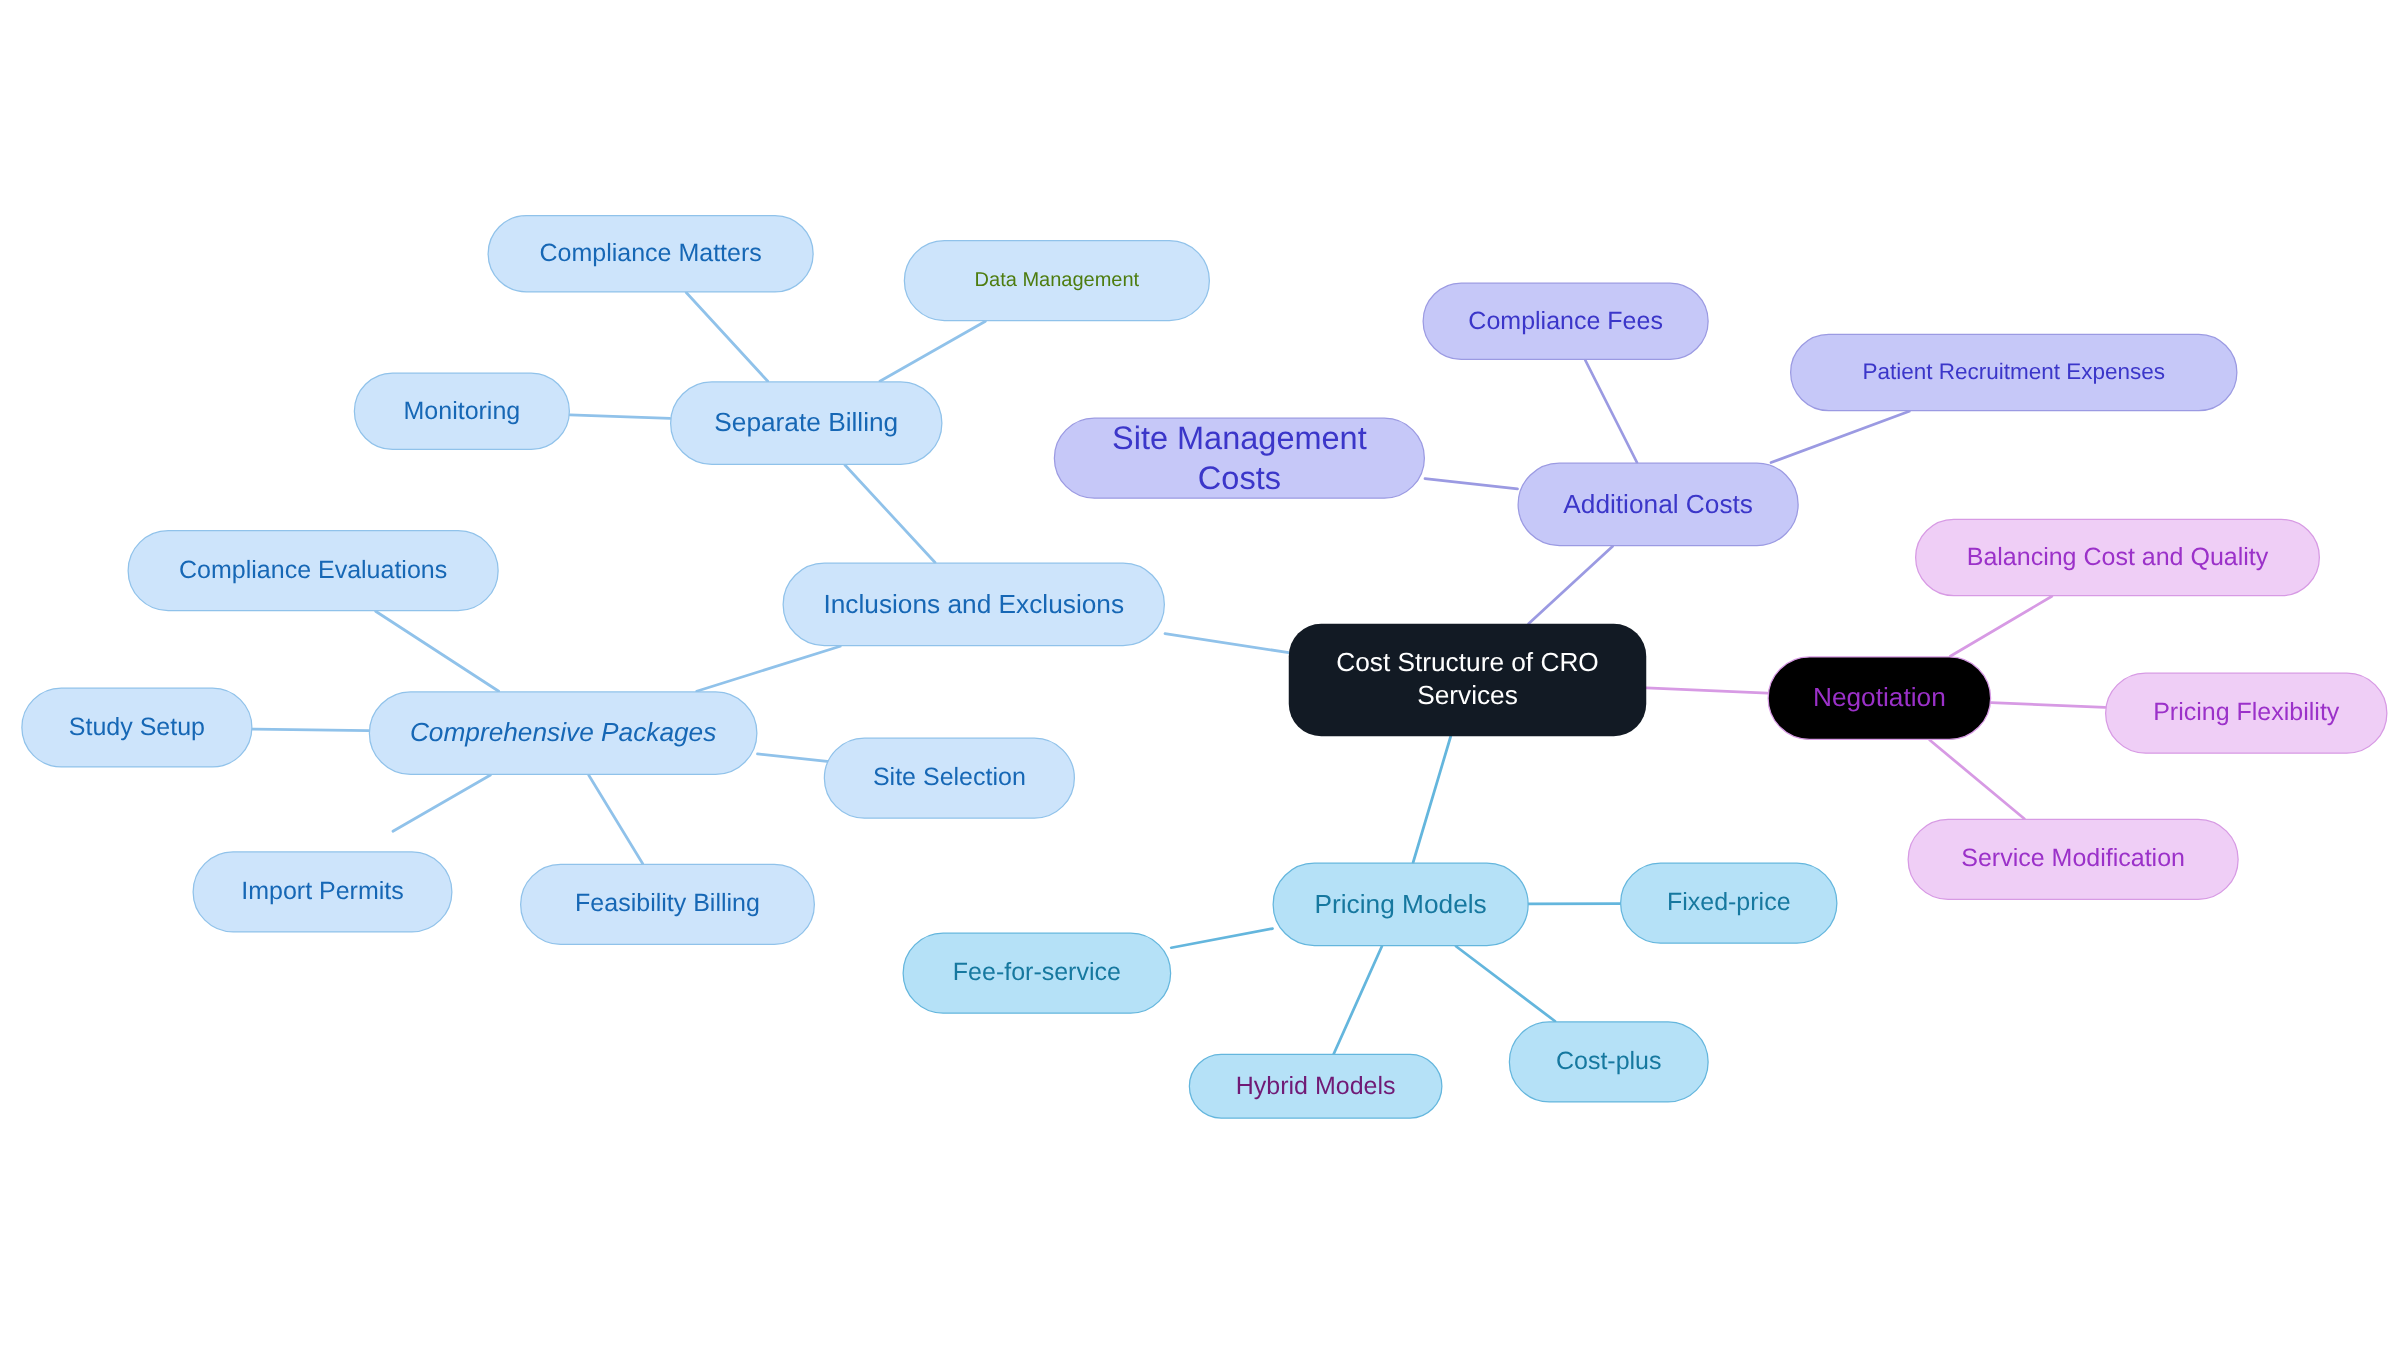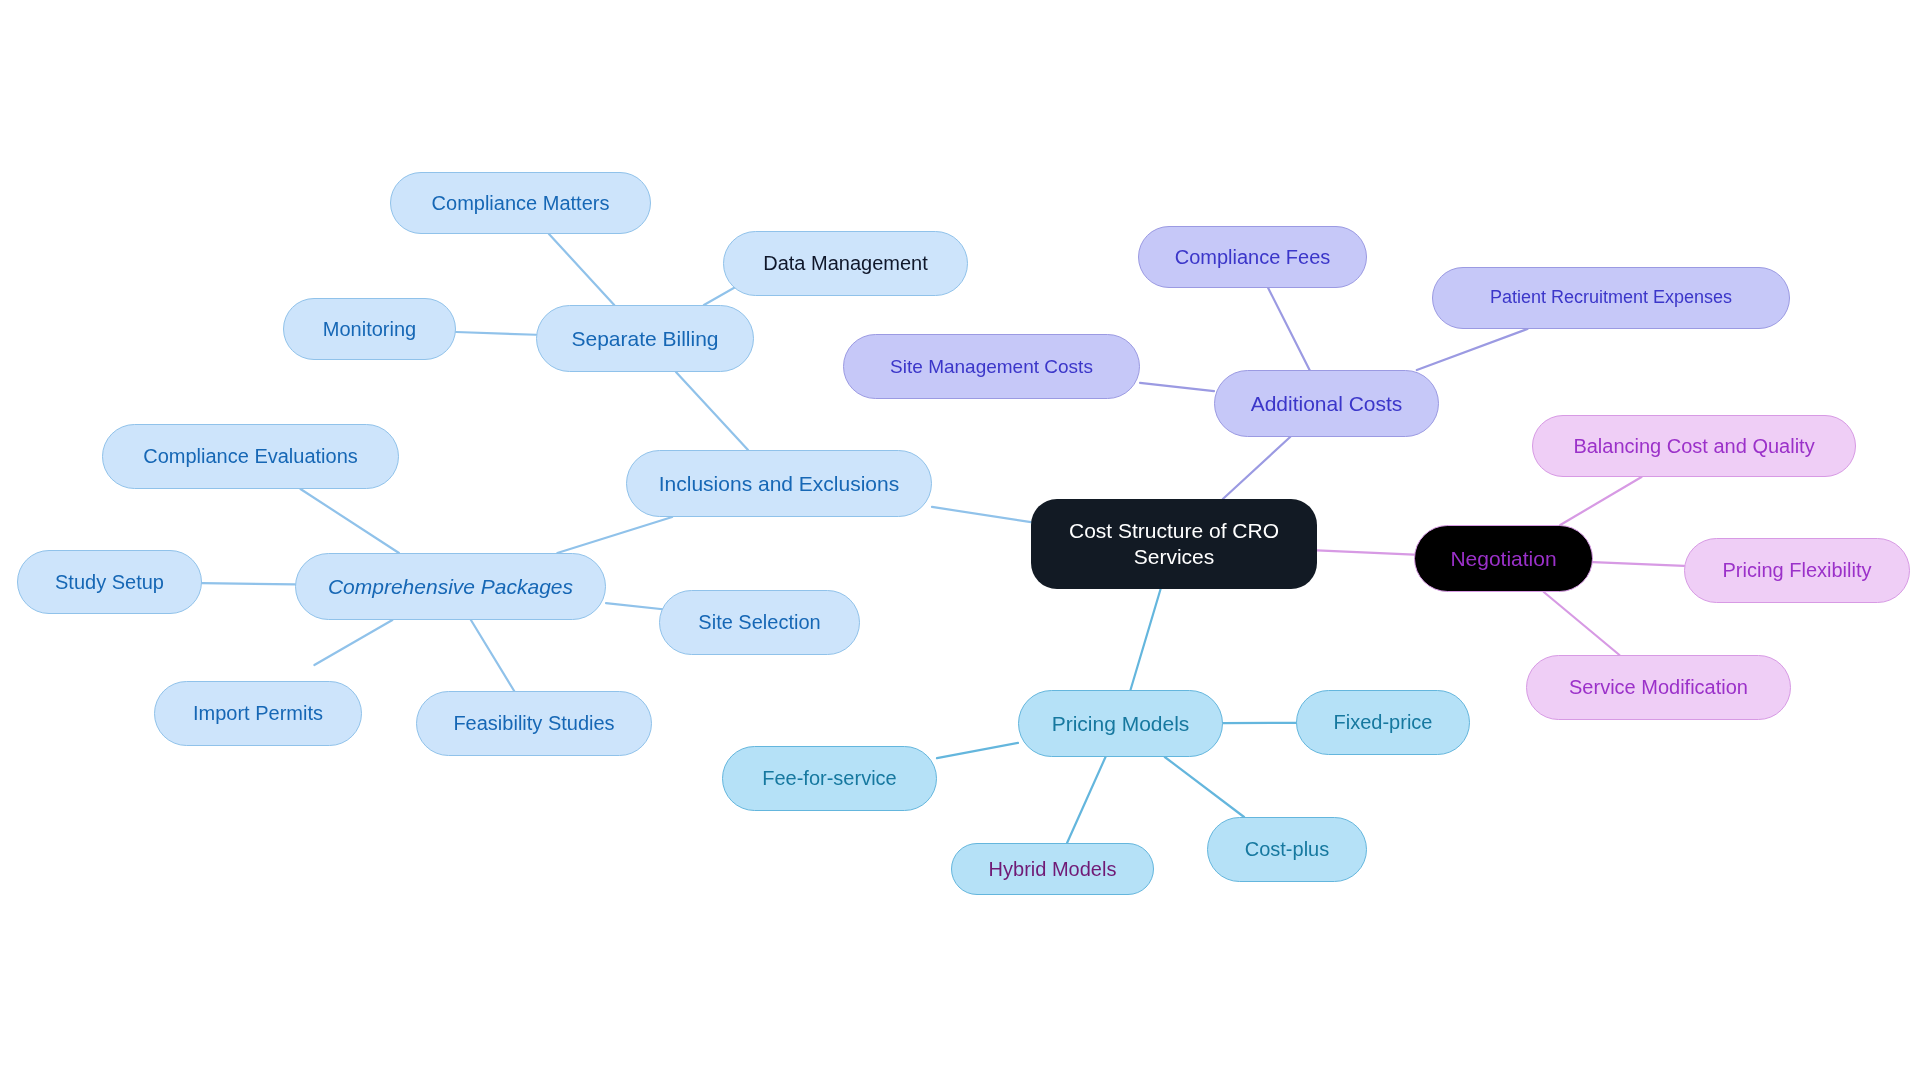--- a/index.html
+++ b/index.html
@@ -73,31 +73,31 @@
       <line x1="1018" y1="742.872852233677" x2="937" y2="758.1821305841925" stroke="#64b6dd" stroke-width="2.2" stroke-linecap="round"></line>
       <line x1="1164.767857142857" y1="757" x2="1244.0535714285713" y2="817" stroke="#64b6dd" stroke-width="2.2" stroke-linecap="round"></line>
       <line x1="1105.5131578947369" y1="757" x2="1067.0394736842106" y2="843" stroke="#64b6dd" stroke-width="2.2" stroke-linecap="round"></line>
     </svg>
   <div id="nodes">
       <div class="node root" style="left: 1031px; top: 499px; width: 286px; height: 90px; background: rgb(18, 26, 36); border-color: rgb(18, 26, 36); color: rgb(255, 255, 255); font-size: 21px;">Cost Structure of CRO
 Services</div>
       <div class="node" style="left: 626px; top: 450px; width: 306px; height: 67px; background: rgb(205, 228, 251); border-color: rgb(144, 194, 234); color: rgb(22, 103, 181); font-size: 21px;">Inclusions and Exclusions</div>
       <div class="node" style="left: 536px; top: 305px; width: 218px; height: 67px; background: rgb(205, 228, 251); border-color: rgb(144, 194, 234); color: rgb(22, 103, 181); font-size: 21px;">Separate Billing</div>
       <div class="node" style="left: 390px; top: 172px; width: 261px; height: 62px; background: rgb(205, 228, 251); border-color: rgb(144, 194, 234); color: rgb(22, 103, 181); font-size: 20px;">Compliance Matters</div>
-      <div class="node" style="left: 723px; top: 192px; width: 245px; height: 65px; background: rgb(205, 228, 251); border-color: rgb(144, 194, 234); color: #0f172a; font-size: 20px; margin-top: 39px;">Data Management</div>
+      <div class="node" style="left: 723px; top: 192px; width: 245px; height: 65px; background: rgb(205, 228, 251); border-color: rgb(144, 194, 234); color: #4d7c0f; font-size: 16px;">Data Management</div>
       <div class="node" style="left: 283px; top: 298px; width: 173px; height: 62px; background: rgb(205, 228, 251); border-color: rgb(144, 194, 234); color: rgb(22, 103, 181); font-size: 20px;">Monitoring</div>
       <div class="node" style="left: 295px; top: 553px; width: 311px; height: 67px; background: rgb(205, 228, 251); border-color: rgb(144, 194, 234); color: rgb(22, 103, 181); font-size: 21px; font-style: italic;">Comprehensive Packages</div>
       <div class="node" style="left: 102px; top: 424px; width: 297px; height: 65px; background: rgb(205, 228, 251); border-color: rgb(144, 194, 234); color: rgb(22, 103, 181); font-size: 20px;">Compliance Evaluations</div>
       <div class="node" style="left: 17px; top: 550px; width: 185px; height: 64px; background: rgb(205, 228, 251); border-color: rgb(144, 194, 234); color: rgb(22, 103, 181); font-size: 20px;">Study Setup</div>
       <div class="node" style="left: 154px; top: 665px; width: 208px; height: 65px; background: rgb(205, 228, 251); border-color: rgb(144, 194, 234); color: rgb(22, 103, 181); font-size: 20px; margin-top: 16px;">Import Permits</div>
-      <div class="node" style="left: 416px; top: 691px; width: 236px; height: 65px; background: rgb(205, 228, 251); border-color: rgb(144, 194, 234); color: rgb(22, 103, 181); font-size: 20px;">Feasibility Studies</div>
+      <div class="node" style="left: 416px; top: 691px; width: 236px; height: 65px; background: rgb(205, 228, 251); border-color: rgb(144, 194, 234); color: rgb(22, 103, 181); font-size: 20px;">Feasibility Billing</div>
       <div class="node" style="left: 659px; top: 590px; width: 201px; height: 65px; background: rgb(205, 228, 251); border-color: rgb(144, 194, 234); color: rgb(22, 103, 181); font-size: 20px;">Site Selection</div>
       <div class="node" style="left: 1214px; top: 370px; width: 225px; height: 67px; background: rgb(198, 200, 248); border-color: rgb(155, 154, 226); color: rgb(59, 54, 201); font-size: 21px;">Additional Costs</div>
       <div class="node" style="left: 1138px; top: 226px; width: 229px; height: 62px; background: rgb(198, 200, 248); border-color: rgb(155, 154, 226); color: rgb(59, 54, 201); font-size: 20px;">Compliance Fees</div>
-      <div class="node" style="left: 843px; top: 334px; width: 297px; height: 65px; background: rgb(198, 200, 248); border-color: rgb(155, 154, 226); color: rgb(59, 54, 201); font-size: 19px;">Site Management Costs</div>
+      <div class="node" style="left: 843px; top: 334px; width: 297px; height: 65px; background: rgb(198, 200, 248); border-color: rgb(155, 154, 226); color: rgb(59, 54, 201); font-size: 26px;">Site Management Costs</div>
       <div class="node" style="left: 1432px; top: 267px; width: 358px; height: 62px; background: rgb(198, 200, 248); border-color: rgb(155, 154, 226); color: rgb(59, 54, 201); font-size: 18px;">Patient Recruitment Expenses</div>
       <div class="node" style="left: 1414px; top: 525px; width: 179px; height: 67px; background: #000000; border-color: rgb(215, 154, 228); color: rgb(155, 49, 201); font-size: 21px;">Negotiation</div>
       <div class="node" style="left: 1532px; top: 415px; width: 324px; height: 62px; background: rgb(239, 206, 246); border-color: rgb(215, 154, 228); color: rgb(155, 49, 201); font-size: 20px;">Balancing Cost and Quality</div>
       <div class="node" style="left: 1684px; top: 538px; width: 226px; height: 65px; background: rgb(239, 206, 246); border-color: rgb(215, 154, 228); color: rgb(155, 49, 201); font-size: 20px;">Pricing Flexibility</div>
       <div class="node" style="left: 1526px; top: 655px; width: 265px; height: 65px; background: rgb(239, 206, 246); border-color: rgb(215, 154, 228); color: rgb(155, 49, 201); font-size: 20px;">Service Modification</div>
       <div class="node" style="left: 1018px; top: 690px; width: 205px; height: 67px; background: rgb(181, 225, 247); border-color: rgb(100, 182, 221); color: rgb(22, 120, 159); font-size: 21px;">Pricing Models</div>
       <div class="node" style="left: 1296px; top: 690px; width: 174px; height: 65px; background: rgb(181, 225, 247); border-color: rgb(100, 182, 221); color: rgb(22, 120, 159); font-size: 20px;">Fixed-price</div>
       <div class="node" style="left: 722px; top: 746px; width: 215px; height: 65px; background: rgb(181, 225, 247); border-color: rgb(100, 182, 221); color: rgb(22, 120, 159); font-size: 20px;">Fee-for-service</div>
       <div class="node" style="left: 1207px; top: 817px; width: 160px; height: 65px; background: rgb(181, 225, 247); border-color: rgb(100, 182, 221); color: rgb(22, 120, 159); font-size: 20px;">Cost-plus</div>
       <div class="node" style="left: 951px; top: 843px; width: 203px; height: 52px; background: rgb(181, 225, 247); border-color: rgb(100, 182, 221); color: #701a75; font-size: 20px;">Hybrid Models</div>

